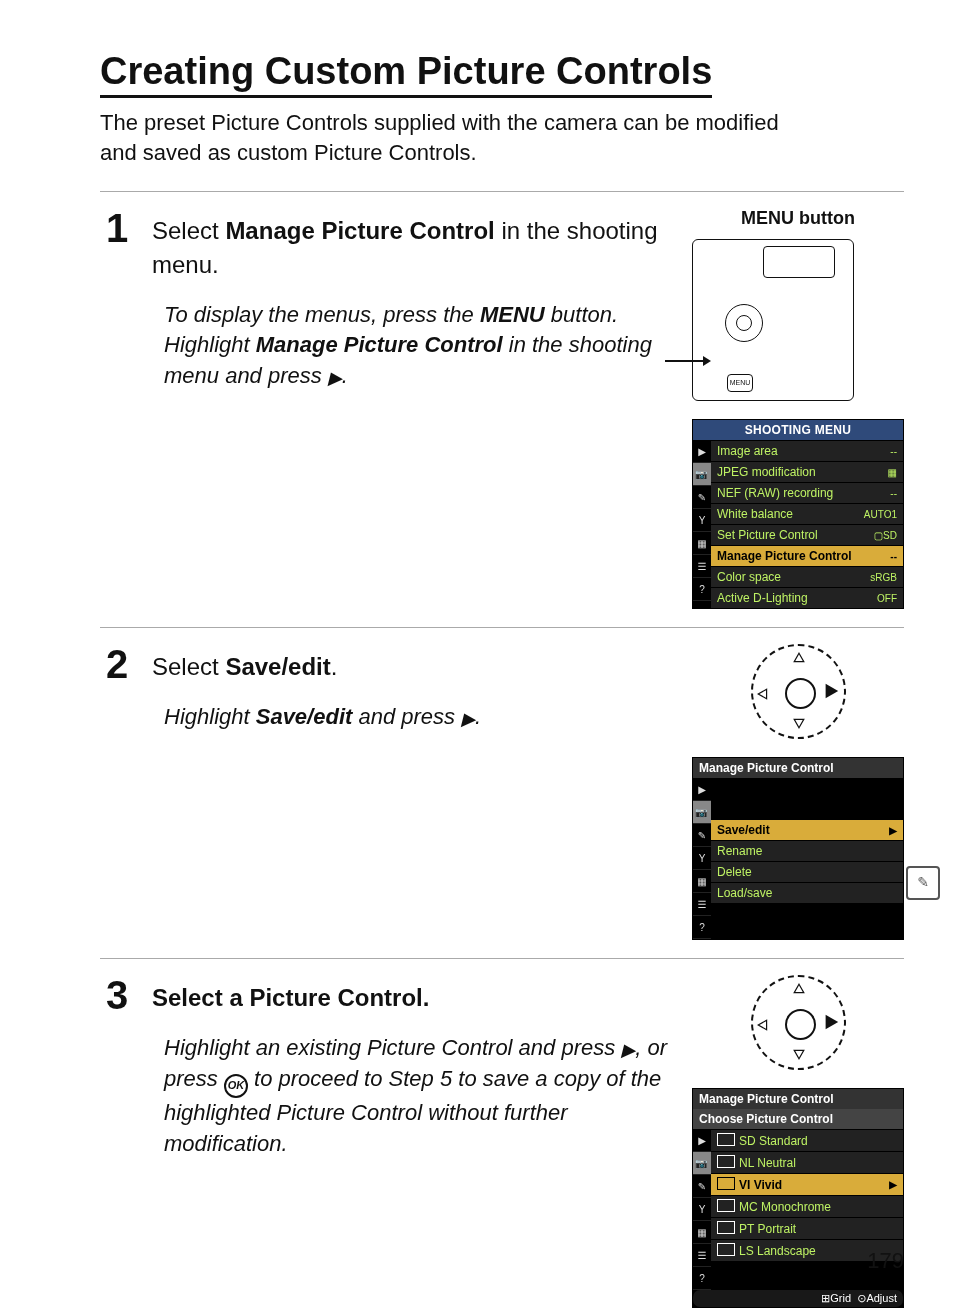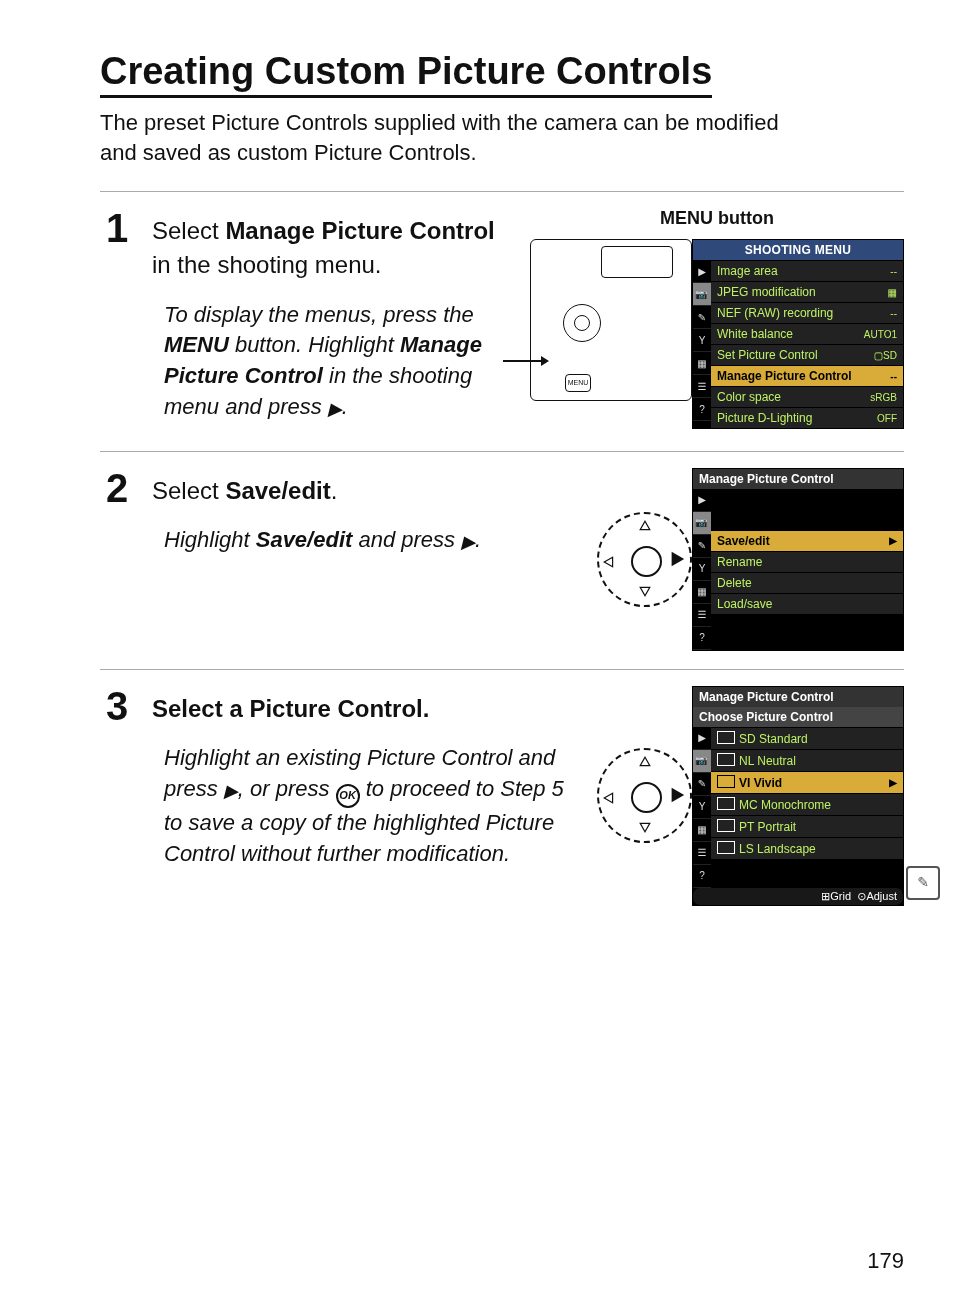--- a/index.html
+++ b/index.html
@@ -72,21 +72,21 @@
     display:inline-block;
     width:20px;height:20px;
     border:2px solid #111;border-radius:50%;
     font-size:11px;line-height:19px;text-align:center;
     font-weight:700;vertical-align:-3px;
   }
   
   .gfx{
     display:flex;flex-direction:column;align-items:center;gap:10px;
   }
-  .gfx-row{display:flex;align-items:flex-start;}
+  .gfx-row{display:flex;align-items:flex-start;gap:18px;flex-direction:column;}
   .label-small{font-size:18px;font-weight:700;}
 
   
   .camera-art{
     width:160px;height:160px;border:1px solid #111;
     border-radius:6px;
     position:relative;background:#fff;
   }
   .camera-art::before,.camera-art::after{
     content:"";position:absolute;border:1px solid #111;border-radius:50%;
@@ -244,21 +244,21 @@
                   </div>
                   <div class="row sel">
                     <span>Manage Picture Control</span>
                     <span class="val">--</span>
                   </div>
                   <div class="row">
                     <span>Color space</span>
                     <span class="val">sRGB</span>
                   </div>
                   <div class="row">
-                    <span>Picture D-Lighting</span>
+                    <span>Active D-Lighting</span>
                     <span class="val">OFF</span>
                   </div>
                 </div>
             </div>
           </div>
         </div>
       </div>
     </div>
   </div>
 

